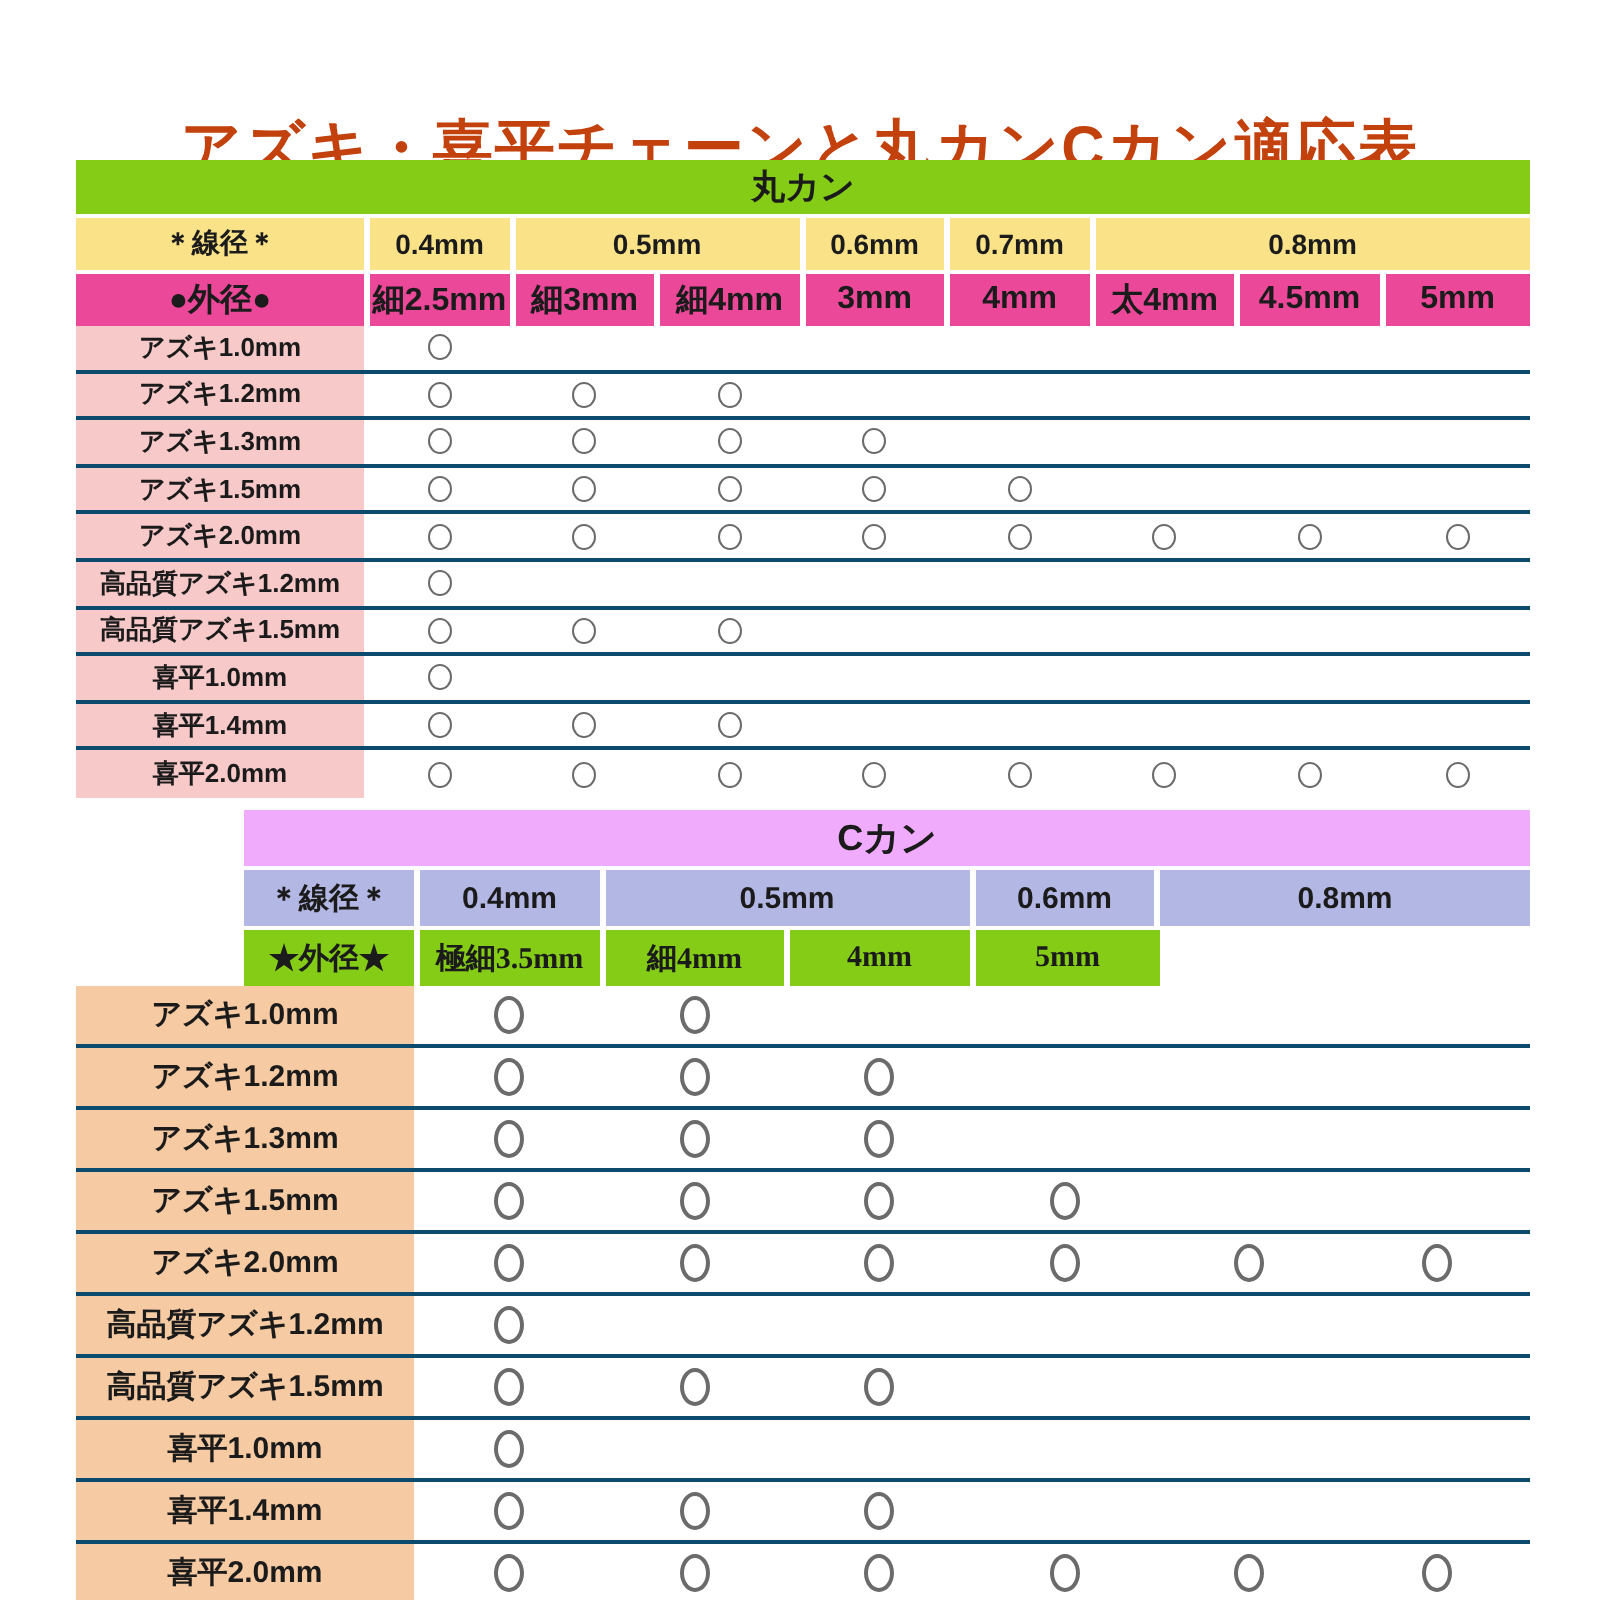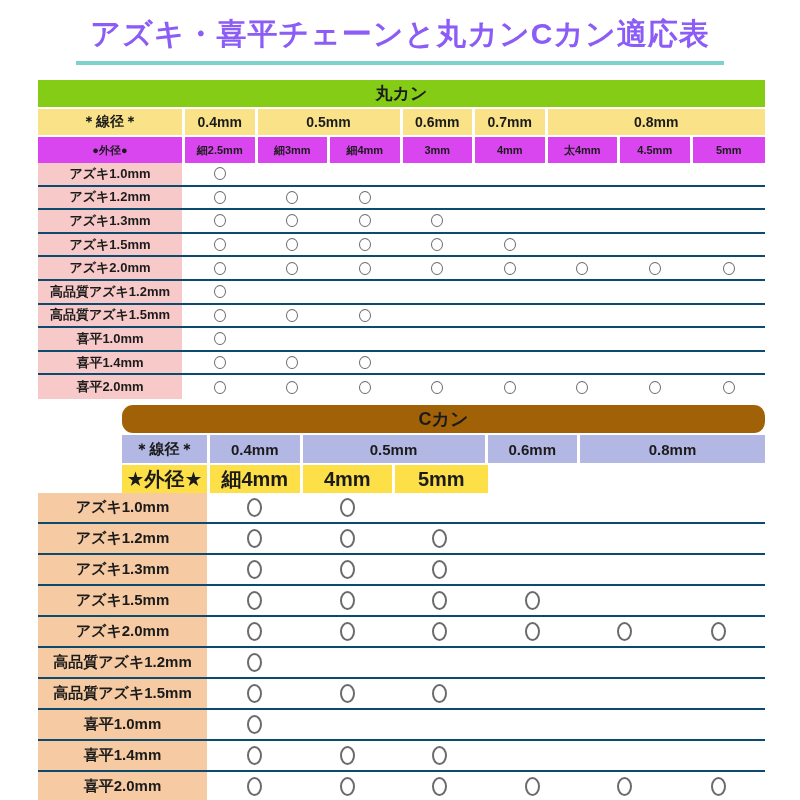--- a/index.html
+++ b/index.html
@@ -4,54 +4,54 @@
 <style>
   html,body{margin:0;padding:0;background:#fff;}
   .page{
     position:relative;width:800px;height:800px;background:#ffffff;overflow:hidden;
     font-family:"Liberation Sans","DejaVu Sans",sans-serif;
     color:#1b1b1b;
   }
   
   .title-wrap{position:absolute;top:12px;left:0;width:100%;text-align:center;}
   .title{
-    display:inline-block;font-size:30px;font-weight:bold;color:#8b5cf6;
-    letter-spacing:1px;padding:2px 14px 6px;border-bottom:4px solid #7fd2cb;
+    display:inline-block;font-size:30px;font-weight:bold;color:#c2410c;
+    letter-spacing:1px;padding:2px 14px 6px;border-bottom:4px solid #7fd2cb;margin-top:40px;
   }
   
   .cell{display:flex;align-items:center;justify-content:center;
         font-weight:bold;color:#1b1b1b;box-sizing:border-box;}
   .grid{display:grid;}
   .grid > .cell{border-right:3px solid #ffffff;}
   .grid > .cell:last-child{border-right:none;}
   .banner{box-sizing:border-box;}
   .drow{border-bottom:2px solid #0c4a6e;box-sizing:border-box;}
   .mark{display:inline-block;border-radius:50%;box-sizing:border-box;}
   
   .t1{position:absolute;left:38px;top:80px;width:727px;}
   .t1 .grid{grid-template-columns:147px repeat(8,1fr);}
   .t1 .banner{height:27px;margin-bottom:2px;background:#84cc16;font-size:17px;}
   .t1 .hrow{height:26px;}
   .t1 .wire{margin-bottom:2px;}
   .t1 .wire .cell{background:#fae289;font-size:14px;}
-  .t1 .outer .cell{background:#d946ef;font-size:11px;}
+  .t1 .outer .cell{background:#ec4899;font-size:16px;}
   .t1 .drow{height:23.6px;}
   .t1 .rlabel{background:#f8c9c9;font-size:13px;}
   .t1 .mark{width:12px;height:13px;border:1.5px solid #6b6b6b;}
   .t1 .rows .drow:last-child{border-bottom:none;}
   
   .t2{position:absolute;left:38px;top:405px;width:727px;}
   .t2 .head{margin-left:84px;width:643px;}
   .t2 .hgrid{grid-template-columns:88px repeat(6,1fr);}
   .t2 .grid.dgrid{grid-template-columns:172px repeat(6,1fr);}
-  .t2 .banner{height:28px;margin-bottom:2px;background:#a16207;font-size:18px;border-radius:11px;}
+  .t2 .banner{height:28px;margin-bottom:2px;background:#f0abfc;font-size:18px;}
   .t2 .hrow{height:28px;}
   .t2 .wire{margin-bottom:2px;}
   .t2 .wire .cell{background:#b3b7e4;font-size:15px;}
-  .t2 .outer .cell{background:#fde047;font-size:20px;}
+  .t2 .outer .cell{background:#84cc16;font-size:15px;font-family:Liberation Serif, serif;}
   .t2 .drow{height:31px;}
   .t2 .rlabel{background:#f6caa2;font-size:15px;}
   .t2 .mark{width:15px;height:19px;border:2px solid #6b6b6b;}
 </style>
 </head>
 <body>
 
 <div class="page">
 
   <div class="title-wrap">
@@ -272,20 +272,21 @@
       <div class="cell banner">Cカン</div>
       <div class="grid hgrid hrow wire">
         <div class="cell">＊線径＊</div>
       <div class="cell" style="grid-column: span 1;">0.4mm</div>
           <div class="cell" style="grid-column: span 2;">0.5mm</div>
           <div class="cell" style="grid-column: span 1;">0.6mm</div>
           <div class="cell" style="grid-column: span 2;">0.8mm</div>
         </div>
       <div class="grid hgrid hrow outer">
         <div class="cell">★外径★</div>
+      <div class="cell">極細3.5mm</div>
           <div class="cell">細4mm</div>
           <div class="cell">4mm</div>
           <div class="cell">5mm</div>
         </div>
     </div>
     <div class="rows">
         <div class="grid dgrid drow">
           <div class="cell rlabel">アズキ1.0mm</div>
           <div class="cell mcell">
             <span class="mark"></span>

